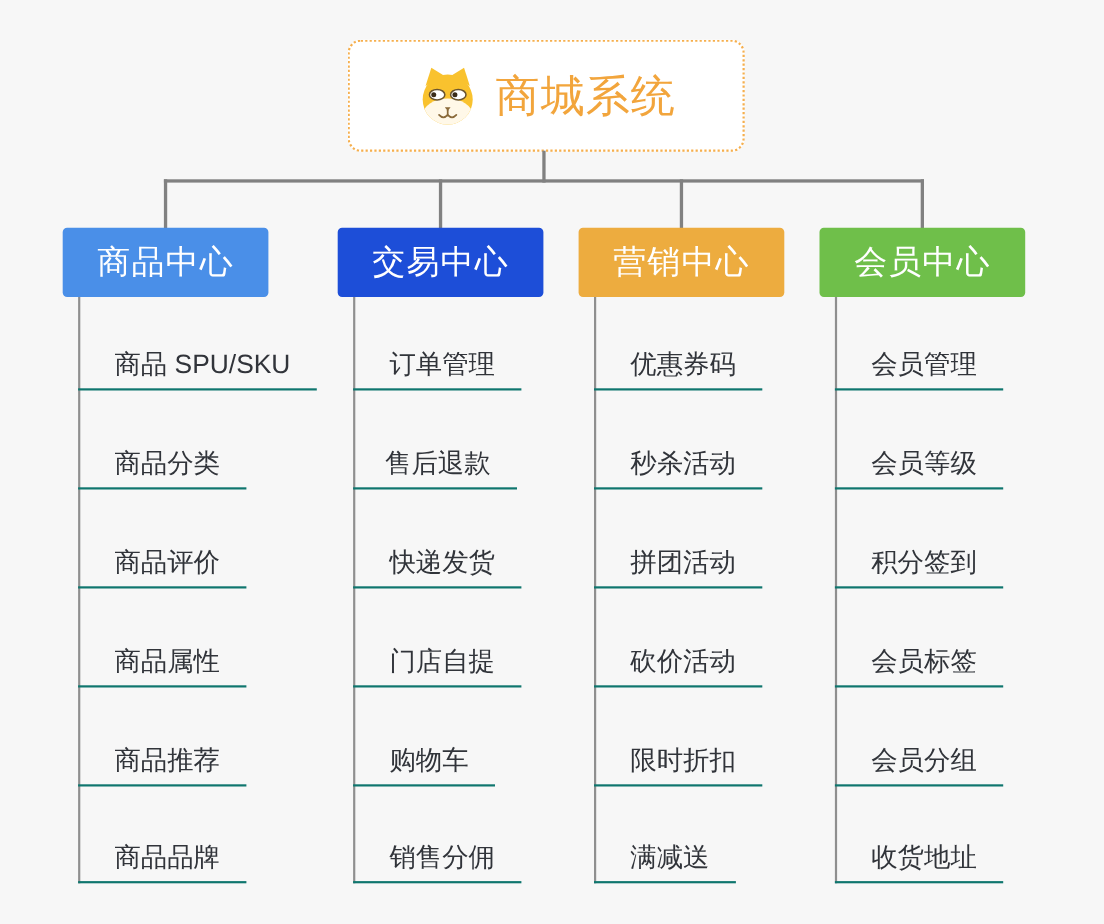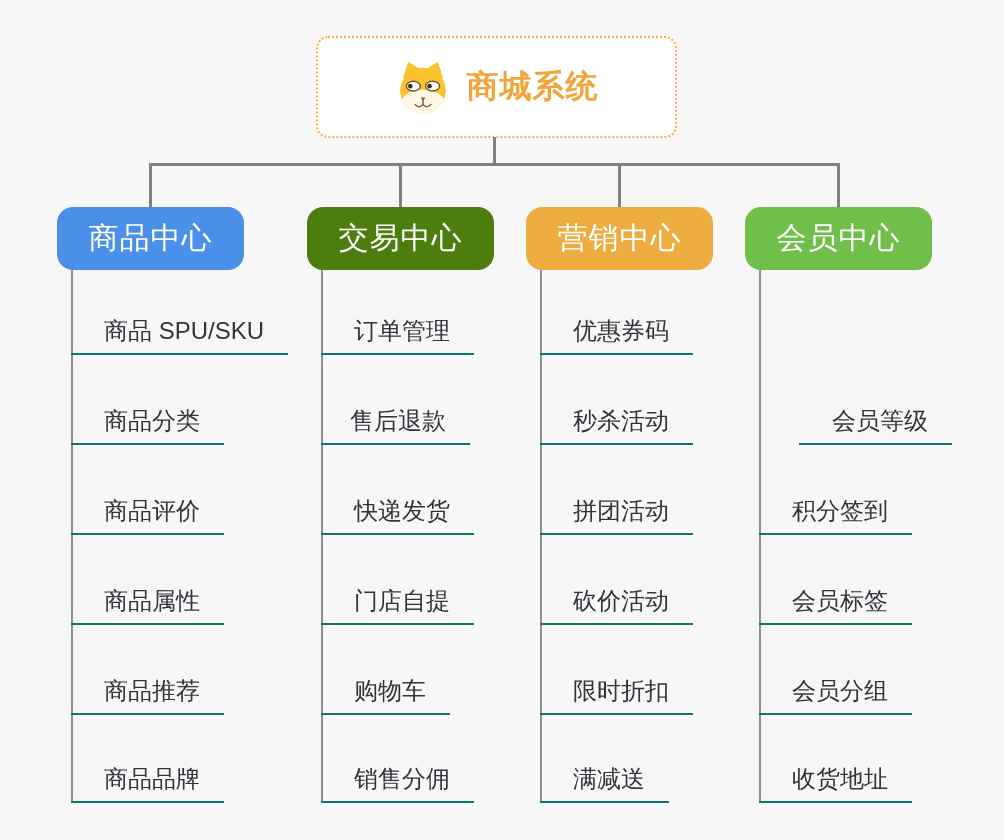--- a/index.html
+++ b/index.html
@@ -25,22 +25,22 @@
     background: #FFFFFF;
     border: 2px dotted #F6AF4D;
     border-radius: 12px;
     box-sizing: border-box;
     display: flex;
     align-items: center;
     justify-content: center;
     gap: 16px;
   }
   .root-title {
-    font-size: 32px;
-    font-weight: 700;
+    font-size: 40px;
+    font-weight: 400;
     color: #F2A53C;
     letter-spacing: 1px;
     white-space: nowrap;
   }
   .root-icon { width: 56px; height: 56px; flex: 0 0 auto; }
 
   
   .connector {
     position: absolute;
     background: #818181;
@@ -53,21 +53,21 @@
   .branch {
     position: absolute;
     top: 207px;
     width: 260px;
     height: 610px;
   }
   .branch-header {
     position: absolute;
     left: 0; top: 0;
     width: 187px; height: 63px;
-    border-radius: 16px;
+    border-radius: 4px;
     display: flex;
     align-items: center;
     justify-content: center;
     color: #FFFFFF;
     font-size: 30px;
     font-weight: 500;
     letter-spacing: 1px;
     white-space: nowrap;
     cursor: default;
   }
@@ -140,21 +140,21 @@
       </div>
       <div class="item" style="top: 464px;">
         <span class="item-label">商品推荐</span>
       </div>
       <div class="item" style="top: 552px;">
         <span class="item-label">商品品牌</span>
       </div>
     </div>
 <div class="connector branch-stub" style="left: 399px;"></div>
   <div class="branch" style="left: 307px;">
-    <div class="branch-header" style="background: #4d7c0f;">交易中心</div>
+    <div class="branch-header" style="background: #1d4ed8;">交易中心</div>
     <div class="branch-trunk"></div>
   <div class="item" style="top: 104px;">
         <span class="item-label">订单管理</span>
       </div>
       <div class="item" style="top: 194px; padding-left: 29px;">
         <span class="item-label">售后退款</span>
       </div>
       <div class="item" style="top: 284px;">
         <span class="item-label">快递发货</span>
       </div>
@@ -188,21 +188,24 @@
         <span class="item-label">限时折扣</span>
       </div>
       <div class="item" style="top: 552px;">
         <span class="item-label">满减送</span>
       </div>
     </div>
 <div class="connector branch-stub" style="left: 837px;"></div>
   <div class="branch" style="left: 745px;">
     <div class="branch-header" style="background: rgb(111, 191, 74);">会员中心</div>
     <div class="branch-trunk"></div>
-      <div class="item" style="top: 194px; margin-left: 40px;">
+  <div class="item" style="top: 104px;">
+        <span class="item-label">会员管理</span>
+      </div>
+      <div class="item" style="top: 194px;">
         <span class="item-label">会员等级</span>
       </div>
       <div class="item" style="top: 284px;">
         <span class="item-label">积分签到</span>
       </div>
       <div class="item" style="top: 374px;">
         <span class="item-label">会员标签</span>
       </div>
       <div class="item" style="top: 464px;">
         <span class="item-label">会员分组</span>

